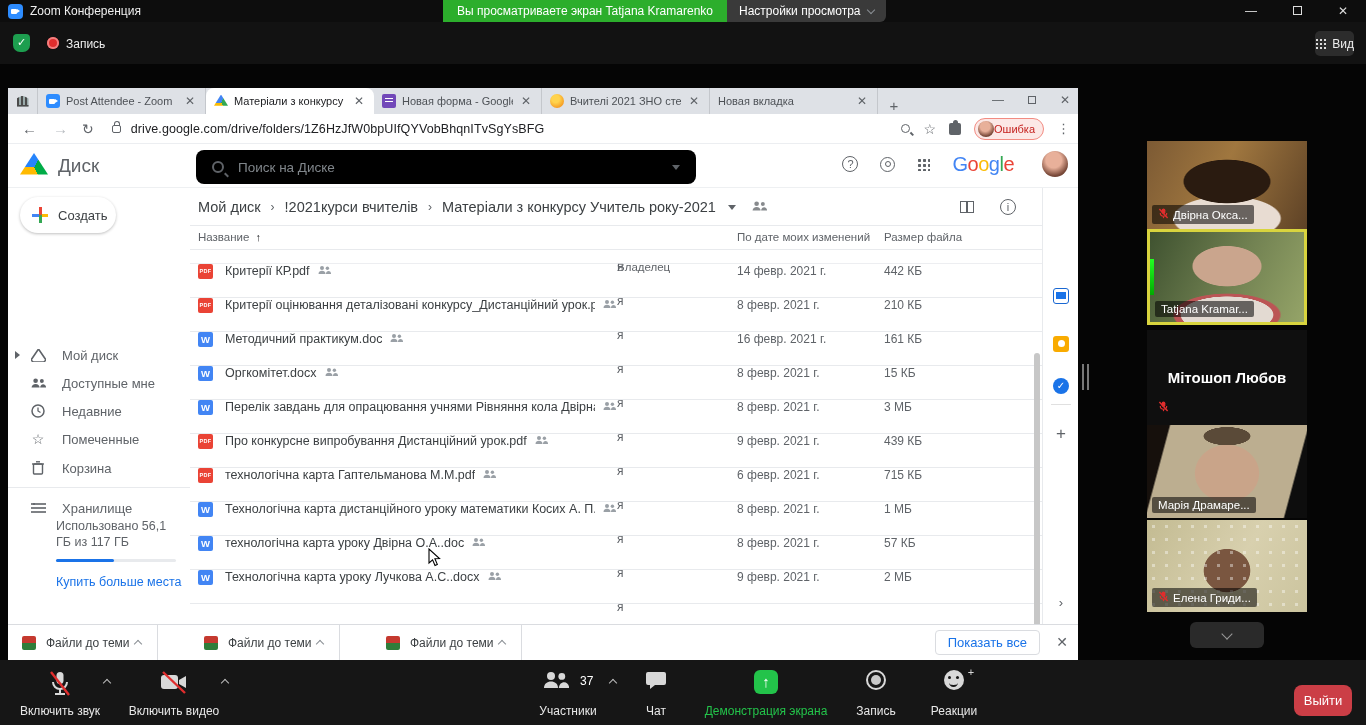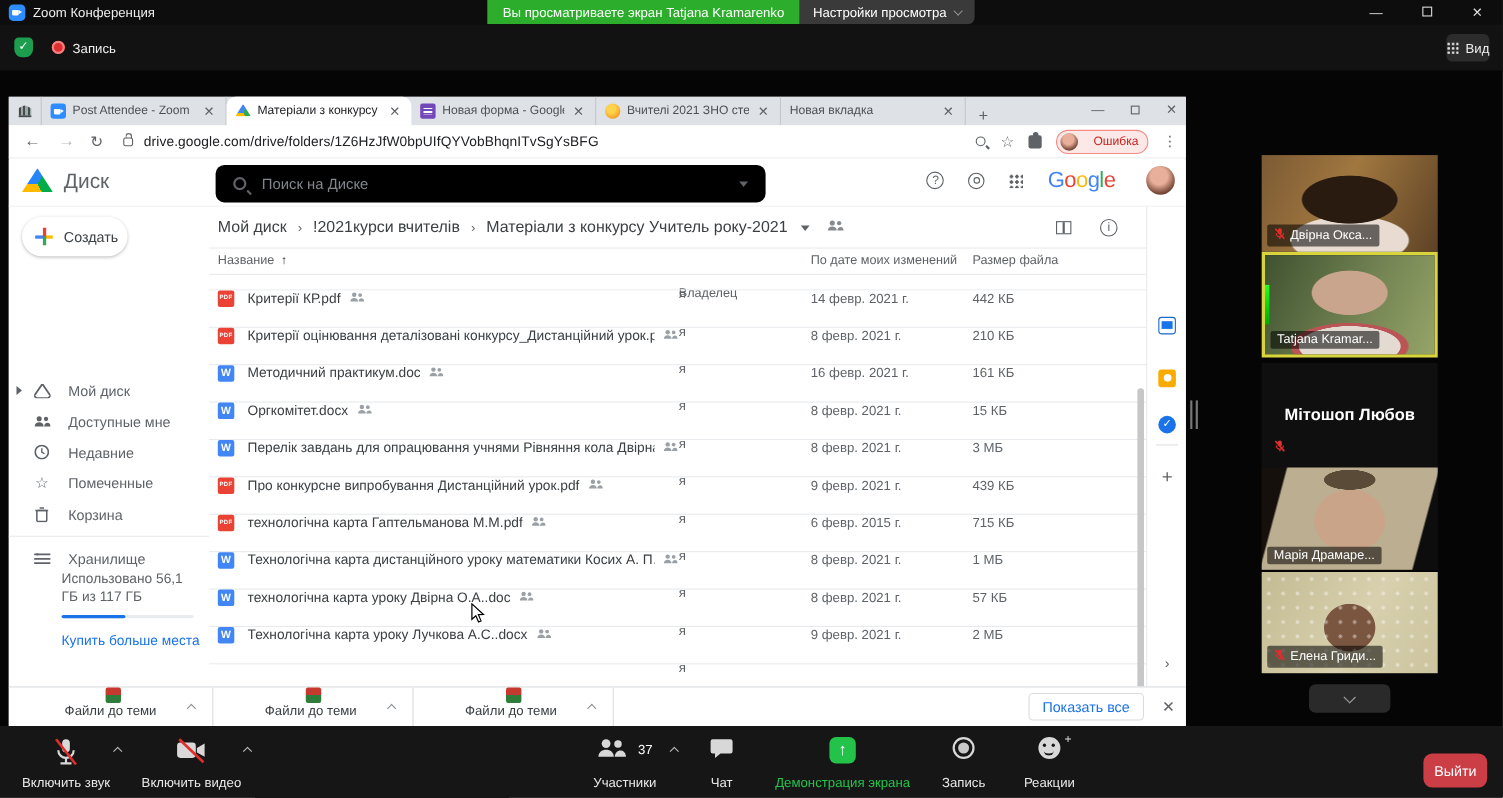--- a/index.html
+++ b/index.html
@@ -53,21 +53,21 @@
   .reload{color:#5f6368;font-size:14px;margin-left:14px;}
   .lock{width:9px;height:8px;border:1.4px solid #5f6368;border-radius:2px;position:relative;margin-left:18px;}
   .lock::before{content:"";position:absolute;left:1px;top:-5px;width:4px;height:4px;border:1.4px solid #5f6368;border-bottom:none;border-radius:4px 4px 0 0;}
   .url{font-size:12.5px;color:#202124;margin-left:10px;letter-spacing:.1px;}
   .abar-right{position:absolute;right:8px;display:flex;align-items:center;gap:13px;}
   .mag{width:9px;height:9px;border:1.5px solid #5f6368;border-radius:50%;position:relative;}
   .mag::after{content:"";position:absolute;left:8px;top:8px;width:4px;height:1.5px;background:#5f6368;transform:rotate(45deg);}
   .star{color:#5f6368;font-size:14px;}
   .puzzle{width:12px;height:12px;background:#5f6368;border-radius:2px;position:relative;}
   .puzzle::before{content:"";position:absolute;left:3.5px;top:-3px;width:5px;height:5px;background:#5f6368;border-radius:50%;}
-  .err-pill{display:flex;align-items:center;gap:14px;border:1px solid #f28b82;background:#fce8e6;border-radius:12px;padding:2px 8px 2px 3px;font-size:11px;color:#c5221f;}
+  .err-pill{display:flex;align-items:center;gap:0;border:1px solid #f28b82;background:#fce8e6;border-radius:12px;padding:2px 8px 2px 3px;font-size:11px;color:#c5221f;}
   .mini-ava{width:16px;height:16px;border-radius:50%;background:radial-gradient(circle at 45% 35%,#e8b09a 35%,#7a4a3a 70%,#4a2a22);}
   .dots3{color:#5f6368;font-size:13px;letter-spacing:0;}
 
   
   .dheader{position:absolute;left:0;top:57px;width:100%;height:43px;background:#fff;border-bottom:1px solid #eef0f2;}
   .dlogo{position:absolute;left:12px;top:8px;width:28px;height:25px;background:conic-gradient(from 150deg at 50% 58%,#ffba00 0 120deg,#2684fc 0 240deg,#00ac47 0 360deg);clip-path:polygon(50% 0,100% 86%,0 86%);}
   .dname{position:absolute;left:50px;top:10px;font-size:19px;color:#5f6368;}
   .searchpill{position:absolute;left:188px;top:5px;width:500px;height:34px;background:#000000;border-radius:8px;display:flex;align-items:center;}
   .s-ico{width:12px;height:12px;border:2px solid #5f6368;border-radius:50%;position:relative;margin-left:16px;}
   .s-ico::after{content:"";position:absolute;left:10px;top:11px;width:5px;height:2px;background:#5f6368;transform:rotate(45deg);}
@@ -132,21 +132,21 @@
   .cal::before{content:"";display:block;margin:3px 2px 0;height:7px;background:#1a73e8;}
   .keep{background:#f9ab00;border-radius:3px;}
   .keep::before{content:"";display:block;width:7px;height:7px;background:#fff;border-radius:50%;margin:4px auto 0;}
   .tasks{background:#1a73e8;border-radius:50%;color:#fff;font-size:10px;text-align:center;line-height:16px;}
   .rail-div{position:absolute;left:8px;top:216px;width:20px;border-top:1px solid #e0e0e0;}
   .rail-plus{position:absolute;left:0;top:236px;width:36px;text-align:center;color:#5f6368;font-size:17px;cursor:pointer;}
   .rail-collapse{position:absolute;left:0;bottom:14px;width:36px;text-align:center;color:#5f6368;font-size:13px;cursor:pointer;}
 
   
   .bbars{position:absolute;left:0;bottom:0;width:100%;height:36px;background:#fff;border-top:1px solid #dadce0;}
-  .bbar{position:absolute;top:0;height:36px;width:186px;border-right:1px solid #dadce0;display:flex;align-items:center;font-size:12px;color:#3c4043;cursor:pointer;flex-direction:column;}
+  .bbar{position:absolute;top:0;height:36px;width:150px;border-right:1px solid #dadce0;display:flex;align-items:center;font-size:12px;color:#3c4043;cursor:pointer;}
   .bbar .bico{width:14px;height:14px;border-radius:2px;margin:0 10px 0 14px;background:linear-gradient(180deg,#c5392f 0 50%,#2f7d3a 50% 100%);}
   .chev{display:inline-block;width:6px;height:6px;border-left:1.6px solid #8a8f94;border-top:1.6px solid #8a8f94;}
   .chev.up{transform:rotate(45deg);}
   .chev.down{transform:rotate(225deg);}
   .bbar .chev{position:absolute;right:16px;top:16px;}
   .showall{position:absolute;right:38px;top:5px;height:25px;border:1px solid #dadce0;border-radius:4px;display:flex;align-items:center;padding:0 12px;font-size:13px;color:var(--link-blue);cursor:pointer;}
   .bclose{position:absolute;right:10px;top:9px;color:#5f6368;font-size:14px;cursor:pointer;}
 
   
   .tile{position:absolute;left:1147px;width:160px;background:#0f0f0f;cursor:pointer;}
@@ -520,21 +520,21 @@
     <span class="fname">технологічна карта Гаптельманова М.М.pdf</span>
     <span class="shared-ico"><svg width="13" height="10" viewBox="0 0 13 10">
                 <g fill="#9aa0a6">
                   <circle cx="4" cy="3" r="2"></circle>
                   <path d="M0.5 9c0-2 1.6-3.2 3.5-3.2S7.5 7 7.5 9Z"></path>
                   <circle cx="9.4" cy="3.2" r="1.7"></circle>
                   <path d="M7.9 9c.1-1.7 1.2-2.9 2.7-2.9 1.3 0 2.4 1.1 2.5 2.9Z"></path>
                 </g>
               </svg></span>
     <span class="c-owner">я</span>
-    <span class="c-date">6 февр. 2015 г.</span>
+    <span class="c-date">6 февр. 2021 г.</span>
     <span class="c-size">715 КБ</span>
   </div>
 
   <div class="frow">
     <span class="ficon word">W</span>
     <span class="fname">Технологічна карта дистанційного уроку математики Косих А. П. (1).doc</span>
     <span class="shared-ico"><svg width="13" height="10" viewBox="0 0 13 10">
                 <g fill="#9aa0a6">
                   <circle cx="4" cy="3" r="2"></circle>
                   <path d="M0.5 9c0-2 1.6-3.2 3.5-3.2S7.5 7 7.5 9Z"></path>

